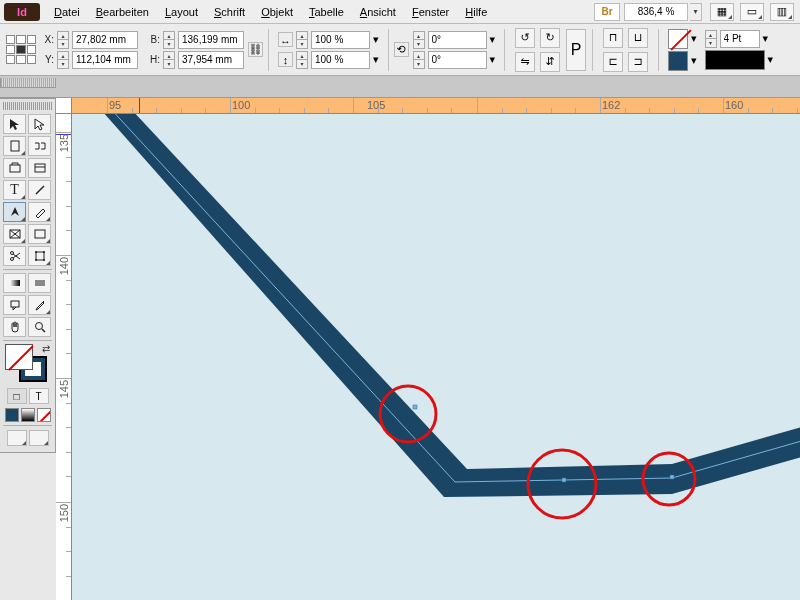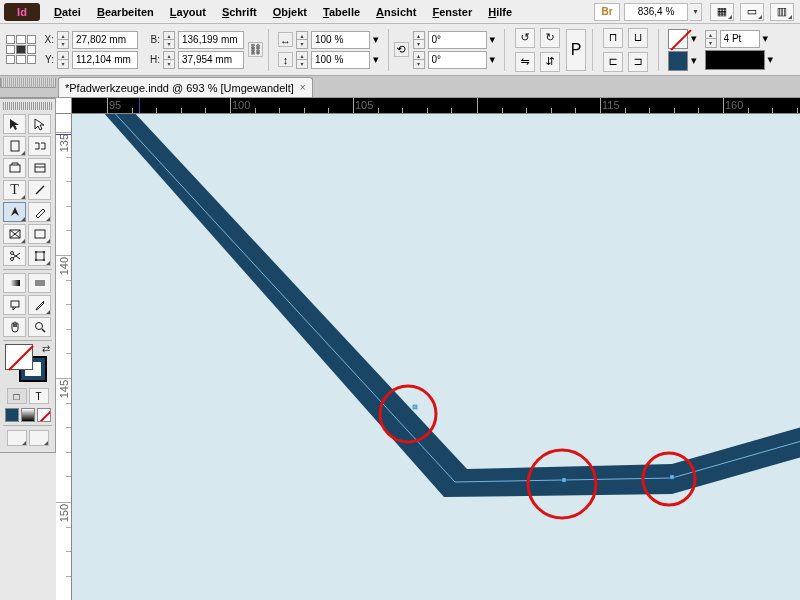--- a/index.html
+++ b/index.html
@@ -1,21 +1,21 @@
 <!DOCTYPE html>
 <html><head>
 <meta charset="utf-8">
 <style>
   * { margin: 0; padding: 0; box-sizing: border-box; font-family: Tahoma, Arial, sans-serif; font-size: 11px; user-select: none; }
   body { background: #e8e8e8; width: 800px; height: 600px; overflow: hidden; }
 
   
   .menubar { height: 24px; background: #eeeeee; display: flex; align-items: center; border-bottom: 1px solid #bbb; padding-left: 4px; }
   .menubar .appicon { width: 36px; height: 18px; background: #3b2314; color: #ff5bbd; font-weight: bold; font-size: 12px; display:flex; align-items:center; justify-content:center; border-radius: 3px; margin-right: 6px; }
-  .menubar .mitem { padding: 3px 8px; cursor: default; font-weight: bold; }
+  .menubar .mitem { padding: 3px 8px; cursor: default; }
   .menubar .mitem .ul { text-decoration: underline; }
   .menubar .spacer { flex: 1; }
   .menubar .bridge { width: 26px; height: 18px; border:1px solid #bbb; background:#fff; display:flex; align-items:center; justify-content:center; font-weight:bold; font-size:10px; color:#b78028; margin-right:4px; }
   .menubar .zoomdisp { width: 64px; height: 18px; border:1px solid #bbb; background:#fff; display:flex; align-items:center; justify-content:center; font-size:10px; margin-right:2px; }
   .menubar .dd { width:12px; height:18px; border:1px solid #bbb; border-left:none; background:#f0f0f0; display:flex; align-items:center; justify-content:center; font-size:8px; color:#444; margin-right:8px; }
   .menubar .topico { width:24px; height:18px; border:1px solid #bbb; background:#f8f8f8; margin-right:6px; display:flex; align-items:center; justify-content:center; position:relative; }
   .menubar .topico .tri { position:absolute; right:1px; bottom:1px; width:0; height:0; border-right:4px solid #555; border-top:4px solid transparent; }
 
   
   .ctrlbar { height: 52px; background: #ececec; border-bottom:1px solid #aaa; display:flex; align-items:center; padding:0 6px; gap:0; }
@@ -68,21 +68,21 @@
   .colorrow .solid { background:#1a4564; }
   .colorrow .grad { background:linear-gradient(#fff,#000); }
   .colorrow .none { background:#fff; position:relative; overflow:hidden; }
   .colorrow .none::before { content:''; position:absolute; left:-2px; top:50%; width:20px; height:1.5px; background:#d00; transform:rotate(-45deg); }
   .screenmode { margin-top:4px; display:flex; justify-content:center; gap:2px; }
   .screenmode div { width:20px; height:16px; border:1px solid #bbb; background:#f4f4f4; position:relative; }
   .screenmode .tri { position:absolute; right:0; bottom:0; width:0; height:0; border-right:4px solid #555; border-top:4px solid transparent; }
 
   
   .workarea { position:absolute; left:56px; top:98px; right:0; bottom:0; background:#d7e8ee; }
-  .ruler-h { position:absolute; left:16px; top:0; right:0; height:16px; background:#000000; border-bottom:1px solid #888; overflow:hidden; font-size:9px; color:#666; }
+  .ruler-h { position:absolute; left:16px; top:0; right:0; height:16px; background:#fdba74; border-bottom:1px solid #888; overflow:hidden; font-size:9px; color:#666; }
   .ruler-h .tick { position:absolute; top:0; width:1px; height:16px; background:#aaa; }
   .ruler-h .ticknum { position:absolute; top:1px; transform:translateX(2px); }
   .ruler-v { position:absolute; left:0; top:16px; bottom:0; width:16px; background:#fff; border-right:1px solid #888; overflow:hidden; font-size:9px; color:#666; }
   .ruler-v .tick { position:absolute; left:0; height:1px; width:16px; background:#aaa; }
   .ruler-v .ticknum { position:absolute; left:2px; writing-mode:vertical-rl; transform:translateY(2px) rotate(180deg); }
   .ruler-corner { position:absolute; left:0; top:0; width:16px; height:16px; background:#fff; border-right:1px solid #888; border-bottom:1px solid #888; }
   .ruler-h .guidepos { position:absolute; top:0; width:1px; height:16px; background:#44a; }
   .ruler-v .guidepos { position:absolute; left:0; height:1px; width:16px; background:#44a; }
 
   .canvas { position:absolute; left:16px; top:16px; right:0; bottom:0; overflow:hidden; }
@@ -264,24 +264,20 @@
       </div>
     <div class="row">
         <div class="swatch black"></div>
         <span class="dd">▾</span>
       </div>
   </div>
 </div>
 
 <div class="tabbar">
   <div class="handle"></div>
-  <div class="tab">
-    <span>*Pfadwerkzeuge.indd @ 693 % [Umgewandelt]</span>
-    <span class="close">×</span>
-  </div>
 </div>
 
 <div class="toolpanel">
   <div class="grip"></div>
   <div class="tprow">
     <div class="tbtn">
         <svg viewBox="0 0 14 14">
           <path d="M2 2 L2 12 L5 9 L7 13 L9 12 L7 8 L11 8 Z" fill="#222"></path>
         </svg>
       </div>
@@ -457,33 +453,33 @@
       <div class="tick" style="left: 84.2px; height: 6px; top: 10px;"></div>
       <div class="tick" style="left: 108.8px; height: 6px; top: 10px;"></div>
       <div class="tick" style="left: 133.4px; height: 6px; top: 10px;"></div>
       <div class="tick" style="left: 158px;"></div>
       <div class="ticknum" style="left: 158px;">100</div>
       <div class="tick" style="left: 182.6px; height: 6px; top: 10px;"></div>
       <div class="tick" style="left: 207.2px; height: 6px; top: 10px;"></div>
       <div class="tick" style="left: 231.8px; height: 6px; top: 10px;"></div>
       <div class="tick" style="left: 256.4px; height: 6px; top: 10px;"></div>
       <div class="tick" style="left: 281px;"></div>
-      <div class="ticknum" style="left: 281px;">105</div>
+      <div class="ticknum" style="left: 281px; padding-left: 12px;">105</div>
       <div class="tick" style="left: 305.6px; height: 6px; top: 10px;"></div>
       <div class="tick" style="left: 330.2px; height: 6px; top: 10px;"></div>
       <div class="tick" style="left: 354.8px; height: 6px; top: 10px;"></div>
       <div class="tick" style="left: 379.4px; height: 6px; top: 10px;"></div>
       <div class="tick" style="left: 405px;"></div>
       <div class="ticknum" style="left: 405px; margin-top: 21px;">110</div>
       <div class="tick" style="left: 429.6px; height: 6px; top: 10px;"></div>
       <div class="tick" style="left: 454.2px; height: 6px; top: 10px;"></div>
       <div class="tick" style="left: 478.8px; height: 6px; top: 10px;"></div>
       <div class="tick" style="left: 503.4px; height: 6px; top: 10px;"></div>
       <div class="tick" style="left: 528px;"></div>
-      <div class="ticknum" style="left: 528px;">115</div>
+      <div class="ticknum" style="left: 528px;">162</div>
       <div class="tick" style="left: 552.6px; height: 6px; top: 10px;"></div>
       <div class="tick" style="left: 577.2px; height: 6px; top: 10px;"></div>
       <div class="tick" style="left: 601.8px; height: 6px; top: 10px;"></div>
       <div class="tick" style="left: 626.4px; height: 6px; top: 10px;"></div>
       <div class="tick" style="left: 651px;"></div>
       <div class="ticknum" style="left: 651px;">160</div>
       <div class="tick" style="left: 675.6px; height: 6px; top: 10px;"></div>
       <div class="tick" style="left: 700.2px; height: 6px; top: 10px;"></div>
       <div class="tick" style="left: 724.8px; height: 6px; top: 10px;"></div>
       <div class="guidepos" style="left: 67px;"></div>

